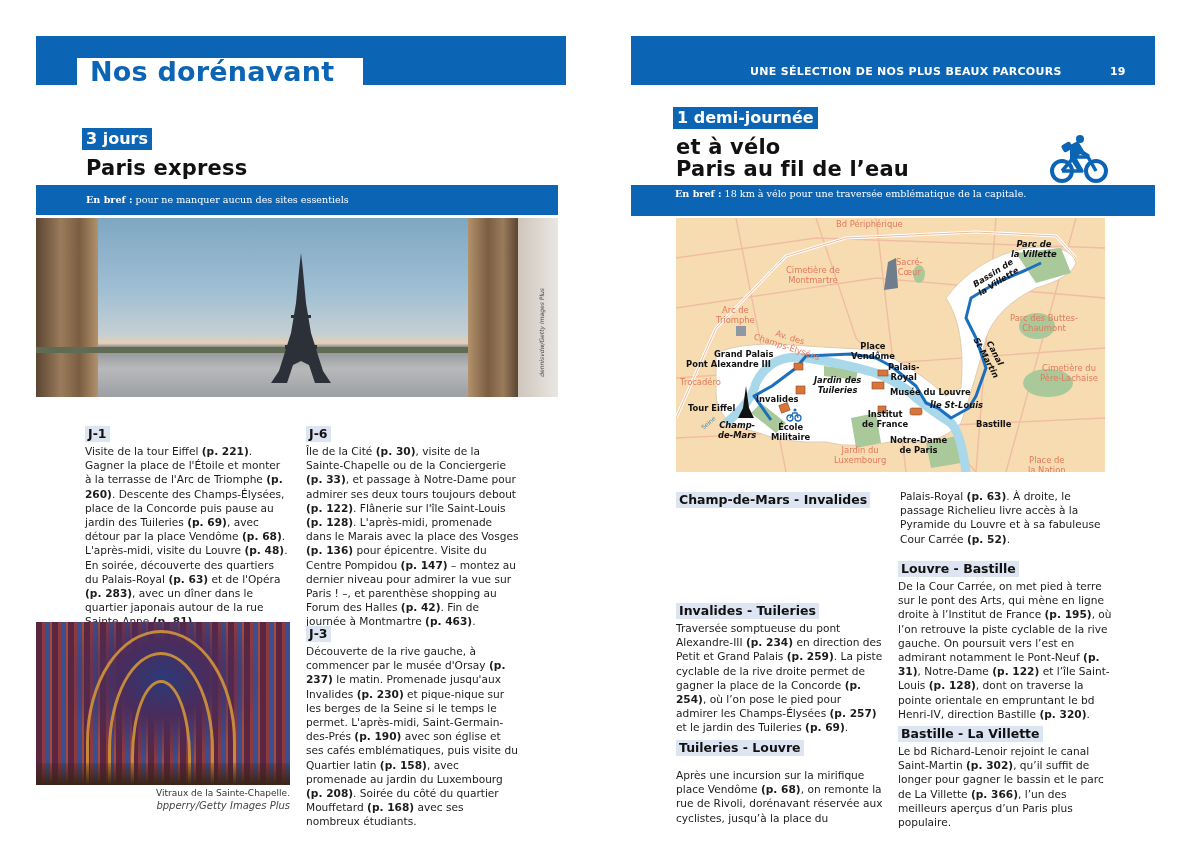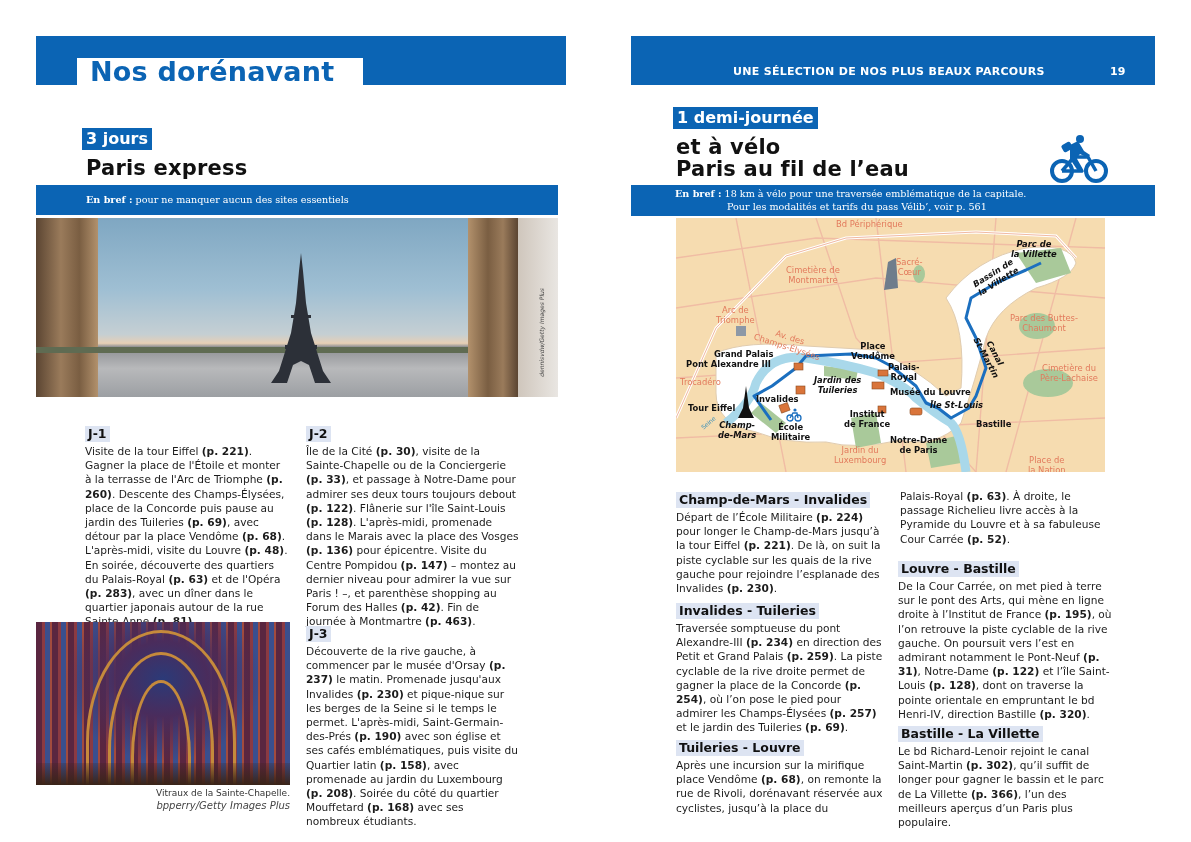--- a/index.html
+++ b/index.html
@@ -4,21 +4,21 @@
 <style>
   * { box-sizing: border-box; margin: 0; padding: 0; }
   html, body { width: 1191px; height: 842px; background: #ffffff; overflow: hidden; }
   body { position: relative; font-family: "DejaVu Sans", sans-serif; color: #1a1a1a; }
   .abs { position: absolute; }
 
   
   .hdr-bar { background: #0b64b4; }
   .tab-box { background: #ffffff; }
   .main-title { font-family: "DejaVu Sans", sans-serif; font-weight: 700; color: #0b64b4; font-size: 27px; letter-spacing: 0.2px; }
-  .running-head { color: #fff; font-weight: 700; font-size: 11px; letter-spacing: 0.3px; }
+  .running-head { color: #fff; font-weight: 700; font-size: 11px; letter-spacing: 0.3px; margin-left: 17px; }
   .page-num { color: #fff; font-weight: 700; font-size: 11px; }
 
   .duration-badge { background: #0b64b4; color: #fff; font-weight: 700; font-size: 16px; padding: 1px 4px 2px 4px; line-height: 19px; display: inline-block; }
   .route-title { font-weight: 700; color: #111; font-size: 21px; line-height: 22px; letter-spacing: 0.2px; }
 
   .bref-bar { background: #0b64b4; color: #fff; font-family: "DejaVu Serif", serif; font-size: 9.6px; }
   .bref-bar b { font-weight: 700; }
 
   
   .photo-eiffel {
@@ -89,21 +89,21 @@
   <div class="photo-side"></div>
   <div class="credit-vert">dennisvdw/Getty Images Plus</div>
 </div>
 
 <div class="abs" style="left:85px;top:423px;width:205px;">
   <span class="sec-head">J-1</span>
   <div class="para" style="margin-top:2px;">Visite de la tour Eiffel <b>(p. 221)</b>. Gagner la place de l'Étoile et monter à la terrasse de l'Arc de Triomphe <b>(p. 260)</b>. Descente des Champs-Élysées, place de la Concorde puis pause au jardin des Tuileries <b>(p. 69)</b>, avec détour par la place Vendôme <b>(p. 68)</b>. L'après-midi, visite du Louvre <b>(p. 48)</b>. En soirée, découverte des quartiers du Palais-Royal <b>(p. 63)</b> et de l'Opéra <b>(p. 283)</b>, avec un dîner dans le quartier japonais autour de la rue Sainte-Anne <b>(p. 81)</b>.</div>
 </div>
 
 <div class="abs" style="left:306px;top:423px;width:214px;">
-  <span class="sec-head">J-2</span>
+  <span class="sec-head">J-6</span>
   <div class="para" style="margin-top:2px;">Île de la Cité <b>(p. 30)</b>, visite de la Sainte-Chapelle ou de la Conciergerie <b>(p. 33)</b>, et passage à Notre-Dame pour admirer ses deux tours toujours debout <b>(p. 122)</b>. Flânerie sur l'île Saint-Louis <b>(p. 128)</b>. L'après-midi, promenade dans le Marais avec la place des Vosges <b>(p. 136)</b> pour épicentre. Visite du Centre Pompidou <b>(p. 147)</b> – montez au dernier niveau pour admirer la vue sur Paris ! –, et parenthèse shopping au Forum des Halles <b>(p. 42)</b>. Fin de journée à Montmartre <b>(p. 463)</b>.</div>
 </div>
 
 <div class="abs photo-chapelle" style="left:36px;top:622px;width:254px;height:163px;">
   <div class="arch" style="left:50px;top:8px;width:150px;height:160px;"></div>
   <div class="arch" style="left:72px;top:30px;width:106px;height:140px;"></div>
   <div class="arch" style="left:95px;top:58px;width:60px;height:110px;"></div>
   <div style="position:absolute;left:0;right:0;bottom:0;height:22px;background:linear-gradient(to bottom, rgba(60,30,20,0.2), #3a2418);"></div>
 </div>
 <div class="abs caption" style="left:36px;top:788px;width:254px;">Vitraux de la Sainte-Chapelle.</div>
@@ -130,21 +130,20 @@
   <circle cx="14" cy="36" r="10" fill="none" stroke="#0b64b4" stroke-width="4"></circle>
   <circle cx="48" cy="36" r="10" fill="none" stroke="#0b64b4" stroke-width="4"></circle>
   <path d="M14 36 L26 22 L40 22 L48 36 M26 22 L34 36 L14 36" fill="none" stroke="#0b64b4" stroke-width="3.5" stroke-linejoin="round"></path>
   <circle cx="32" cy="4" r="4" fill="#0b64b4"></circle>
   <path d="M22 10 L30 6 L36 16 L42 20 L40 23 L32 19 L28 24 L34 34 L30 36 L22 24 Z" fill="#0b64b4"></path>
   <rect x="14" y="8" width="10" height="8" rx="2" transform="rotate(-30 19 12)" fill="#0b64b4"></rect>
 </svg>
 
 <div class="abs bref-bar" style="left:631px;top:185px;width:524px;height:31px;padding:2px 0 0 44px;line-height:13px;">
   <div><b>En bref :</b> <span>18 km à vélo pour une traversée emblématique de la capitale.</span></div>
-  <div style="padding-left:52px;">Pour les modalités et tarifs du pass Vélib’, voir p. 561</div>
 </div>
 
 <div class="abs map" style="left:676px;top:218px;width:429px;height:254px;">
   <svg width="429" height="254" viewBox="0 0 429 254">
 
     <g stroke="#f0b9a3" stroke-width="1.4" fill="none" opacity="0.9">
       <path d="M0 40 L140 20 L429 30"></path>
       <path d="M0 90 L200 60 L429 80"></path>
       <path d="M60 0 L110 254"></path>
       <path d="M200 0 L230 254"></path>
@@ -209,47 +208,46 @@
   <div class="mlabel ml-black" style="left:38px;top:132px;">Grand Palais</div>
   <div class="mlabel ml-black" style="left:10px;top:142px;">Pont Alexandre III</div>
   <div class="mlabel ml-black" style="left:175px;top:124px;">Place<br>Vendôme</div>
   <div class="mlabel ml-black" style="left:212px;top:145px;">Palais-<br>Royal</div>
   <div class="mlabel ml-black ml-ital" style="left:138px;top:158px;">Jardin des<br>Tuileries</div>
   <div class="mlabel ml-black" style="left:214px;top:170px;">Musée du Louvre</div>
   <div class="mlabel ml-black" style="left:80px;top:177px;">Invalides</div>
   <div class="mlabel ml-black" style="left:12px;top:186px;">Tour Eiffel</div>
   <div class="mlabel ml-black ml-ital" style="left:42px;top:203px;">Champ-<br>de-Mars</div>
   <div class="mlabel ml-black" style="left:95px;top:205px;">École<br>Militaire</div>
-  <div class="mlabel ml-black" style="left:168px;top:192px;text-align:center;">Institut<br>de France</div>
+  <div class="mlabel ml-black" style="left:186px;top:192px;text-align:center;">Institut<br>de France</div>
   <div class="mlabel ml-black ml-ital" style="left:254px;top:183px;">Île St-Louis</div>
   <div class="mlabel ml-black" style="left:300px;top:202px;">Bastille</div>
   <div class="mlabel ml-black" style="left:214px;top:218px;">Notre-Dame<br>de Paris</div>
   <div class="mlabel" style="left:24px;top:200px;color:#3d90b8;font-size:6px;transform:rotate(-40deg);">Seine</div>
 
   <svg width="16" height="14" viewBox="0 0 16 14" style="position:absolute;left:110px;top:190px;">
     <circle cx="4" cy="10" r="3" fill="none" stroke="#1b6fbf" stroke-width="1.3"></circle>
     <circle cx="12" cy="10" r="3" fill="none" stroke="#1b6fbf" stroke-width="1.3"></circle>
     <circle cx="9" cy="2" r="1.6" fill="#1b6fbf"></circle>
     <path d="M4 10 L7 5 L11 5 L12 10" stroke="#1b6fbf" stroke-width="1.3" fill="none"></path>
   </svg>
 </div>
 
 <div class="abs" style="left:676px;top:489px;width:208px;">
   <span class="sec-head">Champ-de-Mars - Invalides</span>
-  <div class="para" style="margin-top:2px;">Départ de l’École Militaire <b>(p. 224)</b> pour longer le Champ-de-Mars jusqu’à la tour Eiffel <b>(p. 221)</b>. De là, on suit la piste cyclable sur les quais de la rive gauche pour rejoindre l’esplanade des Invalides <b>(p. 230)</b>.</div>
 </div>
 
 <div class="abs" style="left:676px;top:600px;width:208px;">
   <span class="sec-head">Invalides - Tuileries</span>
   <div class="para" style="margin-top:2px;">Traversée somptueuse du pont Alexandre-III <b>(p. 234)</b> en direction des Petit et Grand Palais <b>(p. 259)</b>. La piste cyclable de la rive droite permet de gagner la place de la Concorde <b>(p. 254)</b>, où l’on pose le pied pour admirer les Champs-Élysées <b>(p. 257)</b> et le jardin des Tuileries <b>(p. 69)</b>.</div>
 </div>
 
 <div class="abs" style="left:676px;top:737px;width:208px;">
   <span class="sec-head">Tuileries - Louvre</span>
-  <div class="para" style="margin-top:2px;">Après une incursion sur la mirifique place Vendôme <b>(p. 68)</b>, on remonte la rue de Rivoli, dorénavant réservée aux cyclistes, jusqu’à la place du</div>
+  <div class="para" style="margin-top:12px;">Après une incursion sur la mirifique place Vendôme <b>(p. 68)</b>, on remonte la rue de Rivoli, dorénavant réservée aux cyclistes, jusqu’à la place du</div>
 </div>
 
 <div class="abs" style="left:900px;top:489px;width:212px;">
   <div class="para">Palais-Royal <b>(p. 63)</b>. À droite, le passage Richelieu livre accès à la Pyramide du Louvre et à sa fabuleuse Cour Carrée <b>(p. 52)</b>.</div>
 </div>
 
 <div class="abs" style="left:898px;top:558px;width:214px;">
   <span class="sec-head">Louvre - Bastille</span>
   <div class="para" style="margin-top:2px;">De la Cour Carrée, on met pied à terre sur le pont des Arts, qui mène en ligne droite à l’Institut de France <b>(p. 195)</b>, où l’on retrouve la piste cyclable de la rive gauche. On poursuit vers l’est en admirant notamment le Pont-Neuf <b>(p. 31)</b>, Notre-Dame <b>(p. 122)</b> et l’île Saint-Louis <b>(p. 128)</b>, dont on traverse la pointe orientale en empruntant le bd Henri-IV, direction Bastille <b>(p. 320)</b>.</div>
 </div>

